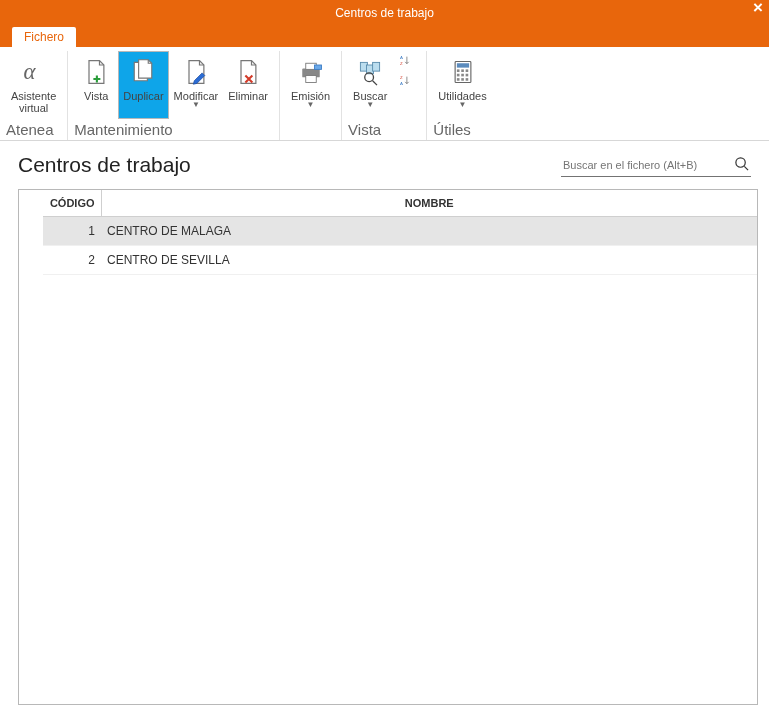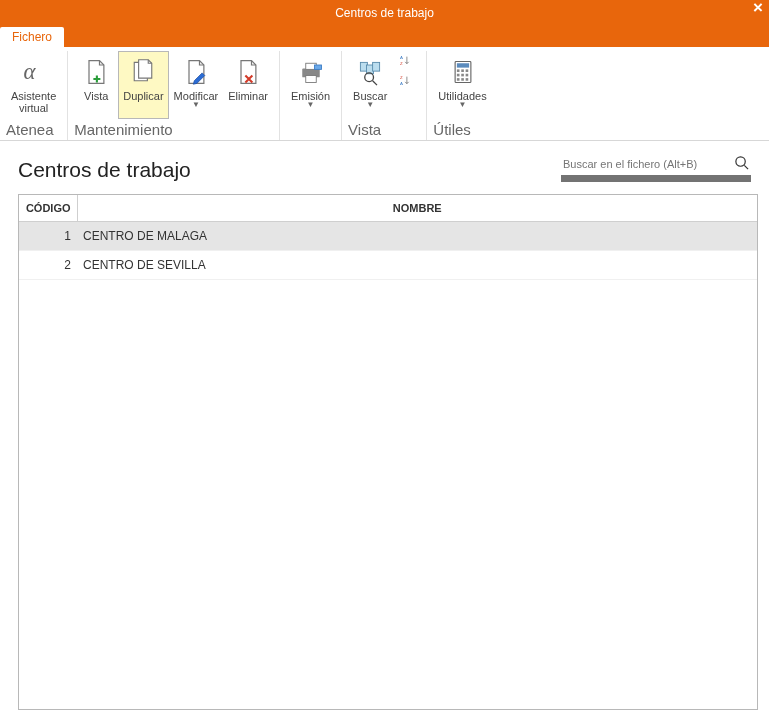--- a/index.html
+++ b/index.html
@@ -1,41 +1,41 @@
 <!DOCTYPE html>
 <html><head>
 <meta charset="utf-8">
 <style>
 * { box-sizing: border-box; margin: 0; padding: 0; }
 body { font-family: "Segoe UI", sans-serif; font-size: 12px; color: #333; background: #fff; width: 769px; height: 727px; overflow: hidden; }
 
 .titlebar { background: #e8660c; height: 25px; position: relative; display: flex; align-items: center; justify-content: center; color: #fff; font-size: 12px; }
 .titlebar .close { position: absolute; right: 6px; top: -2px; font-size: 17px; font-weight: bold; cursor: pointer; }
 
-.tabstrip { background: #e8660c; height: 22px; display: flex; align-items: flex-end; padding-left: 0; }
+.tabstrip { background: #e8660c; height: 22px; display: flex; align-items: flex-end; padding-left: 12px; }
 .tab { background: #fff; color: #e8660c; padding: 3px 12px 3px 12px; font-size: 12px; border-top-left-radius: 2px; border-top-right-radius: 2px; cursor: pointer; }
 
 .ribbon { background: #fff; border-bottom: 1px solid #d7d7d7; padding: 4px 0 0 0; display: flex; }
 .ribbon-group { border-right: 1px solid #e2e2e2; padding: 0 6px 2px 6px; display: flex; flex-direction: column; }
 .ribbon-group:last-child { border-right: none; }
 .ribbon-items { display: flex; align-items: flex-start; }
 .ribbon-btn { display: flex; flex-direction: column; align-items: center; justify-content: flex-start; padding: 4px 4px 2px 4px; cursor: pointer; min-width: 44px; text-align: center; border: 1px solid transparent; }
-.ribbon-btn.pressed { background: #fef9c3; border: 1px solid #b8b8b8; }
+.ribbon-btn.pressed { background: #0ea5e9; border: 1px solid #b8b8b8; }
 .ribbon-btn .ico { height: 32px; display: flex; align-items: center; justify-content: center; }
 .ribbon-btn .lbl { font-size: 11px; color: #444; line-height: 1.1; margin-top: 2px; min-height: 26px; display: flex; flex-direction: column; align-items: center; justify-content: flex-start; }
 .ribbon-btn .dd { font-size: 8px; color: #666; margin-top: -1px; }
 .group-label { text-align: left; font-size: 15px; color: #666; margin-top: 2px; }
 
 .content-header { display: flex; align-items: flex-end; justify-content: space-between; padding: 12px 18px 6px 18px; }
 .content-title { font-size: 21px; font-weight: 300; color: #222; }
-.search-wrap { display: flex; align-items: center; border-bottom: 7px solid #737373; padding: 2px 2px; width: 190px; justify-content: flex-end; }
+.search-wrap { display: flex; align-items: center; border-bottom: 1px solid #737373; padding: 2px 2px; width: 190px; justify-content: flex-end; }
 .search-input { border: none; outline: none; font-size: 11px; color: #777; flex: 1; background: transparent; }
 .search-ico { margin-left: 6px; cursor: pointer; }
 
-.grid-wrap { margin: 6px 11px 11px 18px; border: 1px solid #b8b8b8; height: 516px; overflow: auto; background: #fff; }
+.grid-wrap { margin: 6px 11px 11px 18px; border: 1px solid #b8b8b8; height: 516px; overflow: auto; background: #fff; padding-left: 24px; }
 table { border-collapse: collapse; width: 100%; }
 th { text-align: center; font-size: 11px; padding: 7px 6px; border-bottom: 1px solid #cfcfcf; background: #fff; font-weight: bold; color: #333; }
 th.codigo { width: 58px; text-align: right; font-weight: bold; border-right: 1px solid #cfcfcf; }
 td { font-size: 12px; padding: 7px 6px; color: #333; }
 td.codigo { text-align: right; width: 58px; }
 tr.selected td { background: #e5e5e5; }
 tr.row { border-bottom: 1px solid #f0f0f0; }
 </style>
 </head>
 <body>

